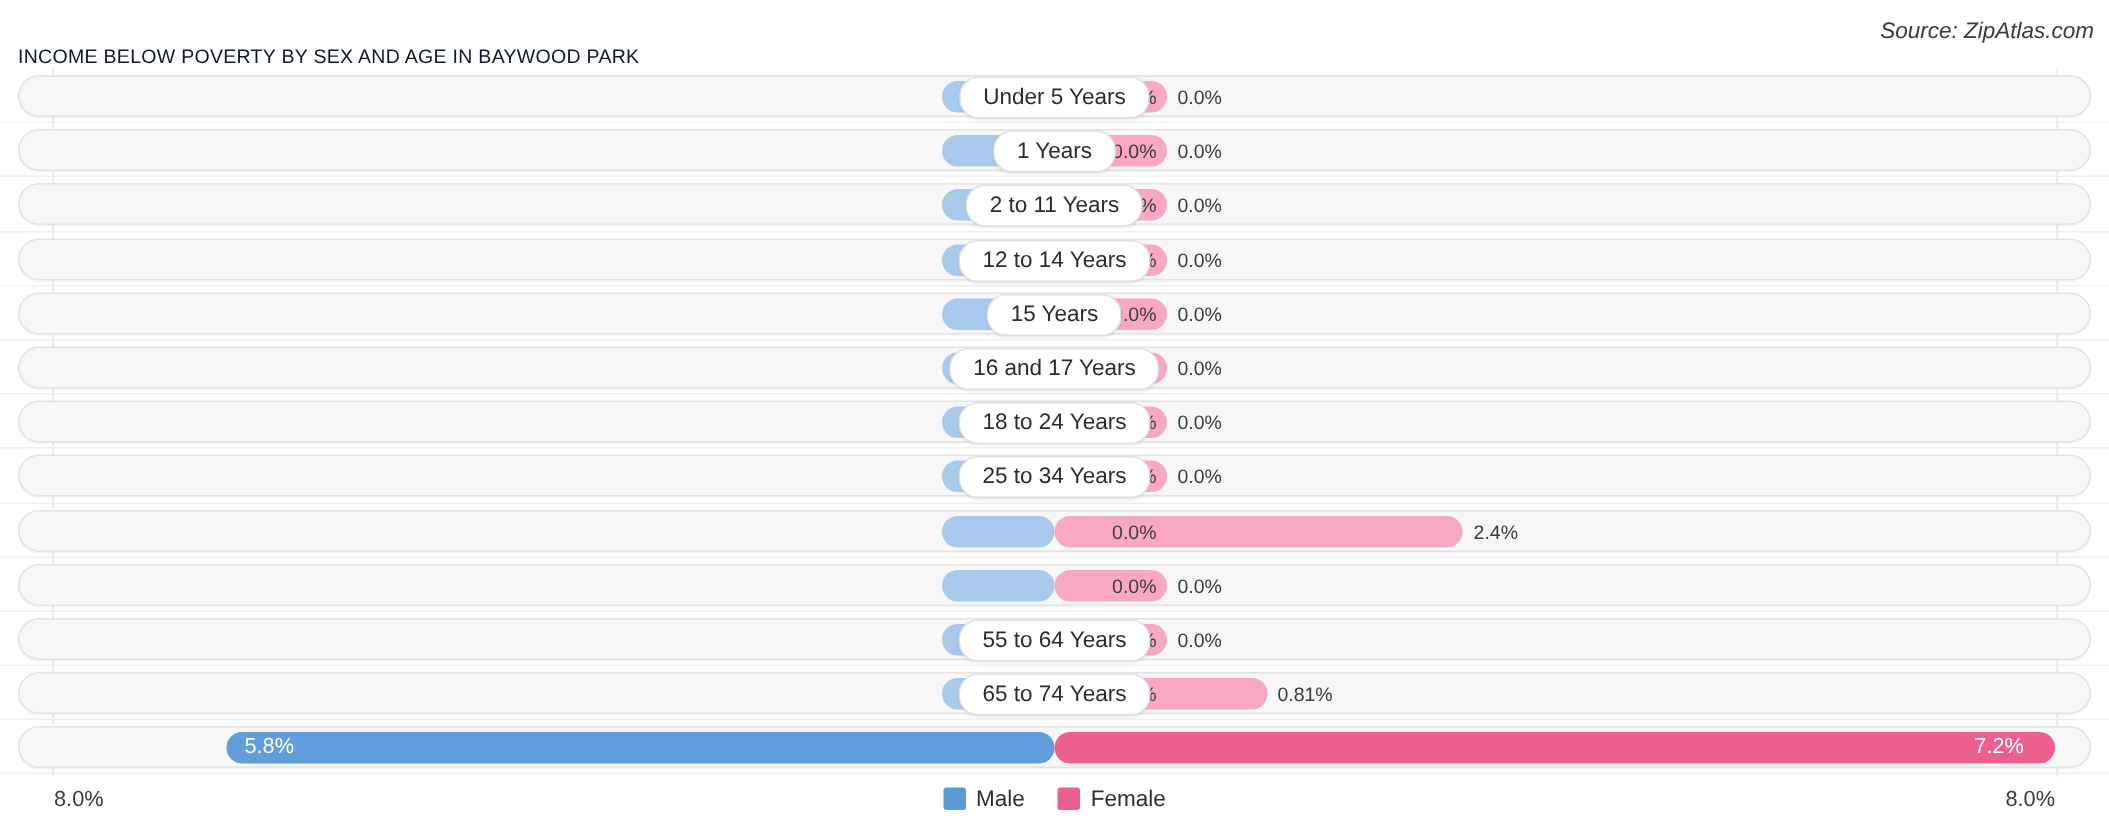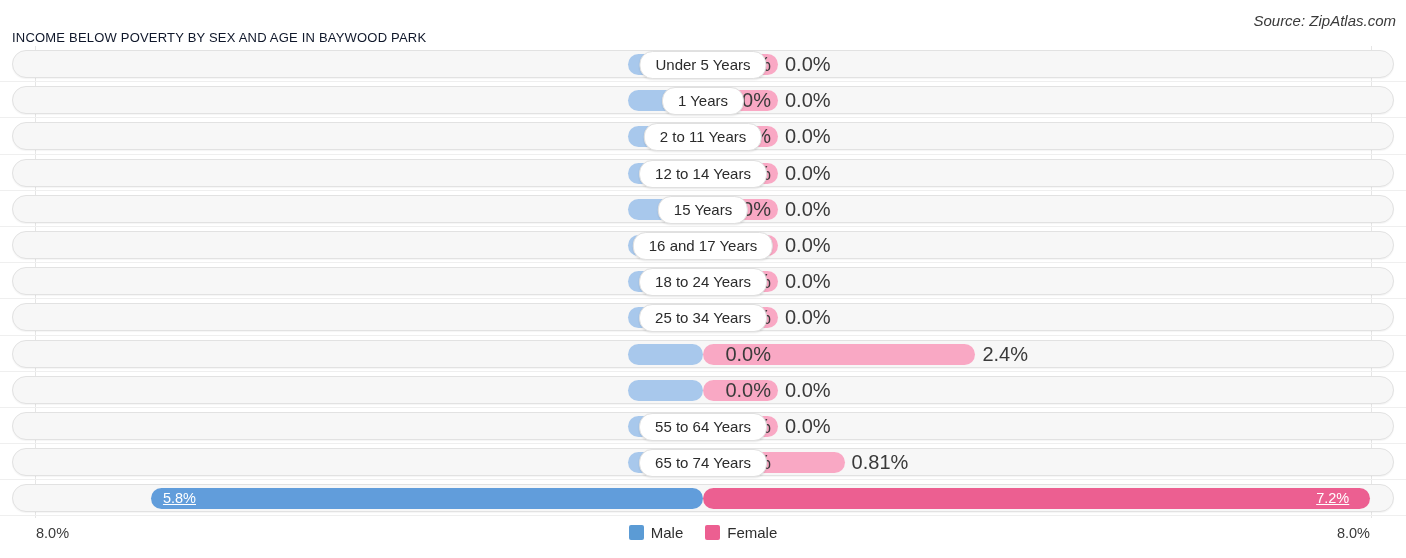--- a/index.html
+++ b/index.html
@@ -115,37 +115,36 @@
     background: #f9a8c4;
     left: 703px;
   }
   .bar-male.hi  { background: #619ddb; }
   .bar-female.hi { background: #ec5f91; }
 
   
   .val {
     position: absolute;
     top: 11px;
-    font-size: 20px;
+    font-size: 13px;
     color: #3a3a3a;
     white-space: nowrap;
     line-height: 15px;
   }
   .val-male   { text-align: right; }
   .val-female { text-align: left; }
 
   
   .val-in {
     position: absolute;
     top: 11px;
     font-size: 14.5px;
     color: #ffffff;
     white-space: nowrap;
     line-height: 15px;
-    text-decoration: underline;
   }
 
   
   .cat {
     position: absolute;
     top: 5px;
     left: 703px;
     transform: translateX(-50%);
     height: 26px;
     line-height: 26px;

